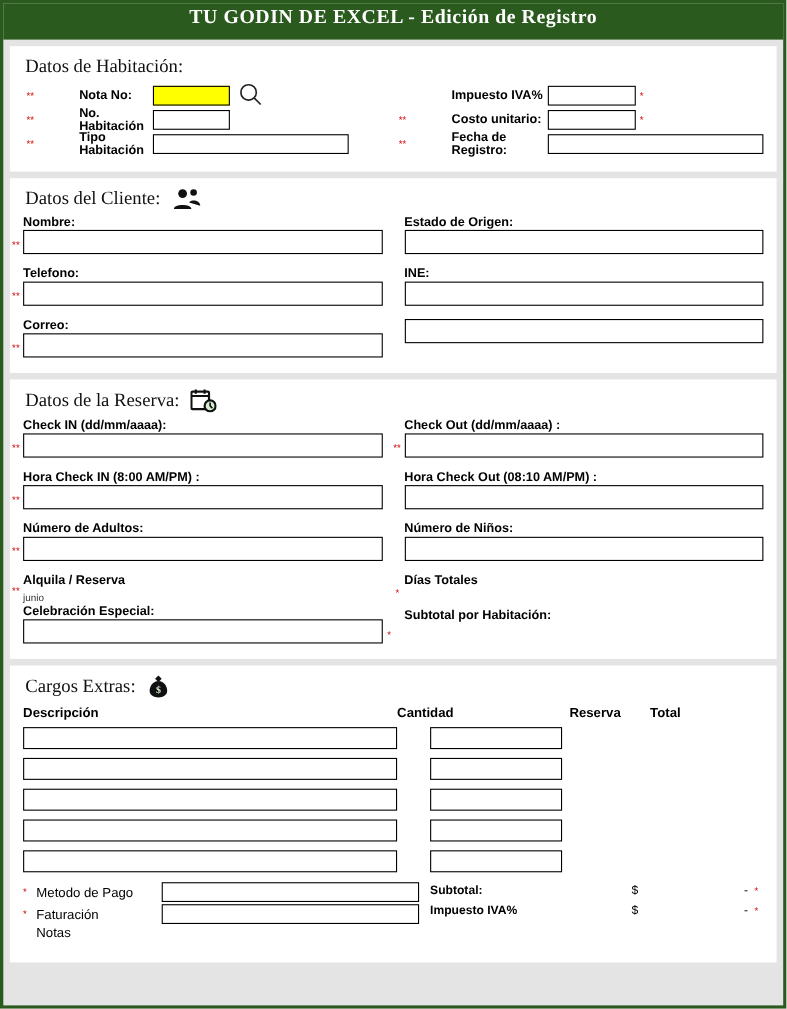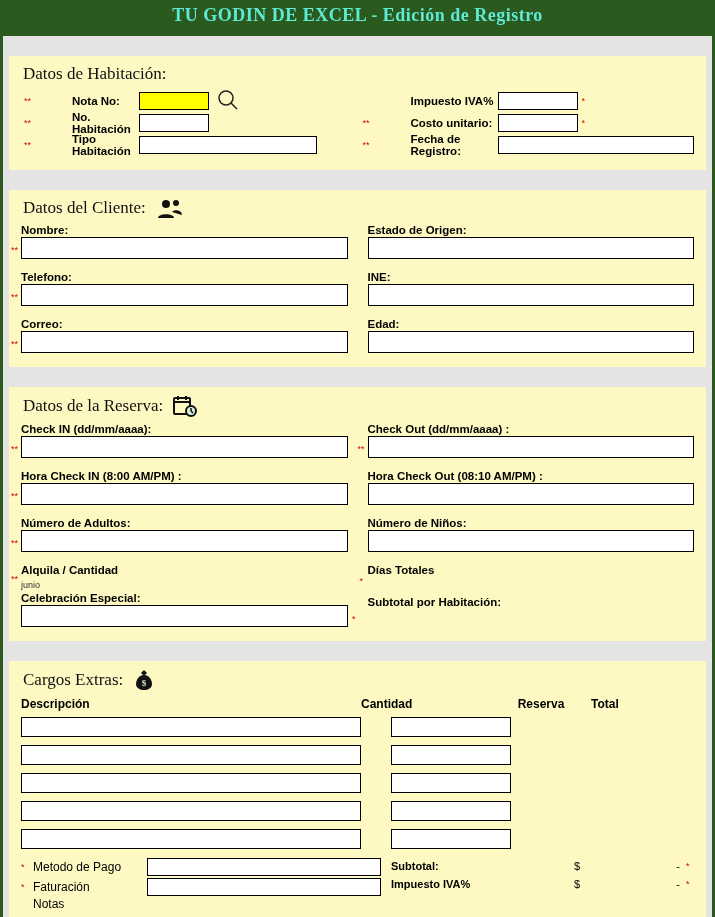--- a/index.html
+++ b/index.html
@@ -11,31 +11,31 @@
     font-size: 12px;
     color: #000;
   }
   .page {
     border: 3px solid #2b5a1e;
     background: #e4e4e4;
     min-height: 917px;
   }
   .header-bar {
     background: #2b5a1e;
-    color: #5eead4;
+    color: #ffffff;
     padding: 2px 0 10px 0;
     font-size: 18px;
     font-weight: bold;
     font-family: Georgia, serif;
     text-align: center;
     letter-spacing: .5px;
   }
   .panel {
-    background: #fef9c3;
-    margin: 20px 6px;
+    background: #ffffff;
+    margin: 6px 6px;
     padding: 8px 12px 14px 12px;
     position: relative;
   }
   .section-title {
     font-family: Georgia, serif;
     font-size: 17px;
     color: #111;
     margin: 0 0 6px 2px;
     display: flex;
     align-items: center;
@@ -241,21 +241,20 @@
       <div class="col">
         <div class="field-wrap">
           <span class="field-lbl">Estado de Origen:</span>
           <div class="field-input"></div>
         </div>
         <div class="field-wrap">
           <span class="field-lbl">INE:</span>
           <div class="field-input"></div>
         </div>
         <div class="field-wrap" style="margin-bottom:0">
-          <span class="field-lbl">Edad:</span>
           <div class="field-input"></div>
         </div>
       </div>
     </div>
   </div>
 
   <div class="panel">
     <div class="section-title">
       <span>Datos de la Reserva:</span>
       <svg width="24" height="22" viewBox="0 0 24 22">
@@ -280,21 +279,21 @@
           <span class="field-lbl">Hora Check IN (8:00 AM/PM) :</span>
           <div class="field-input"></div>
         </div>
         <div class="field-wrap">
           <span class="star-below">**</span>
           <span class="field-lbl">Número de Adultos:</span>
           <div class="field-input"></div>
         </div>
         <div class="field-wrap" style="margin-bottom:4px">
           <span class="star-below" style="bottom:-8px">**</span>
-          <span class="field-lbl">Alquila / Cantidad</span>
+          <span class="field-lbl">Alquila / Reserva</span>
         </div>
         <div class="small-note">junio</div>
         <div class="field-wrap" style="margin-top:2px; margin-bottom:0">
           <span class="field-lbl">Celebración Especial:</span>
           <div class="field-input"></div>
           <span class="star-right">*</span>
         </div>
       </div>
       <div class="col">
         <div class="field-wrap">

